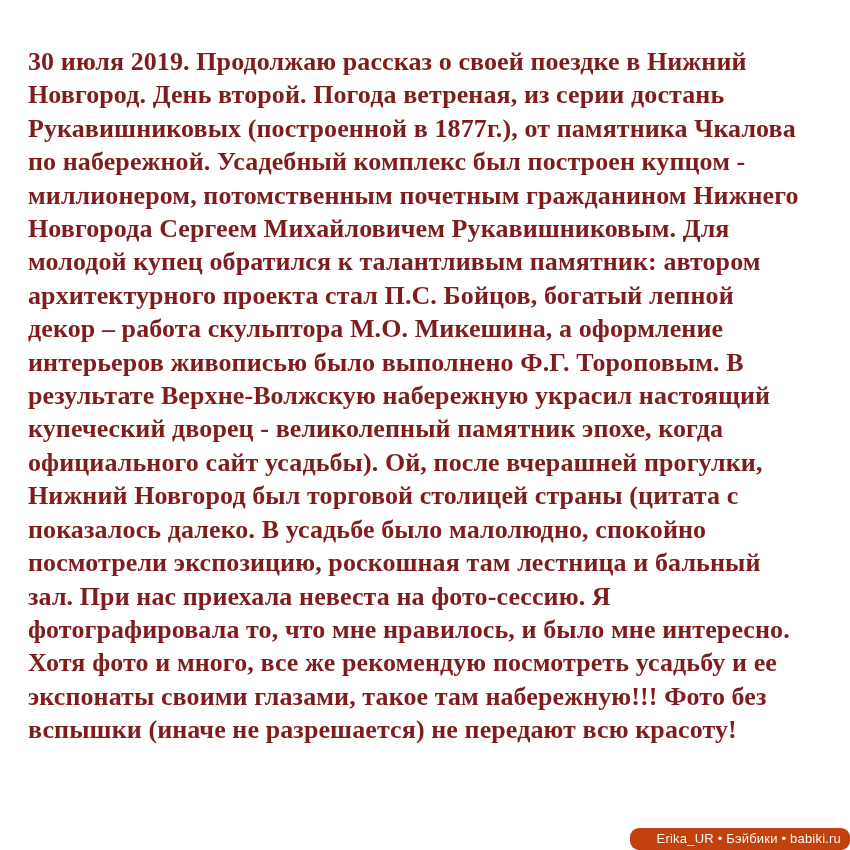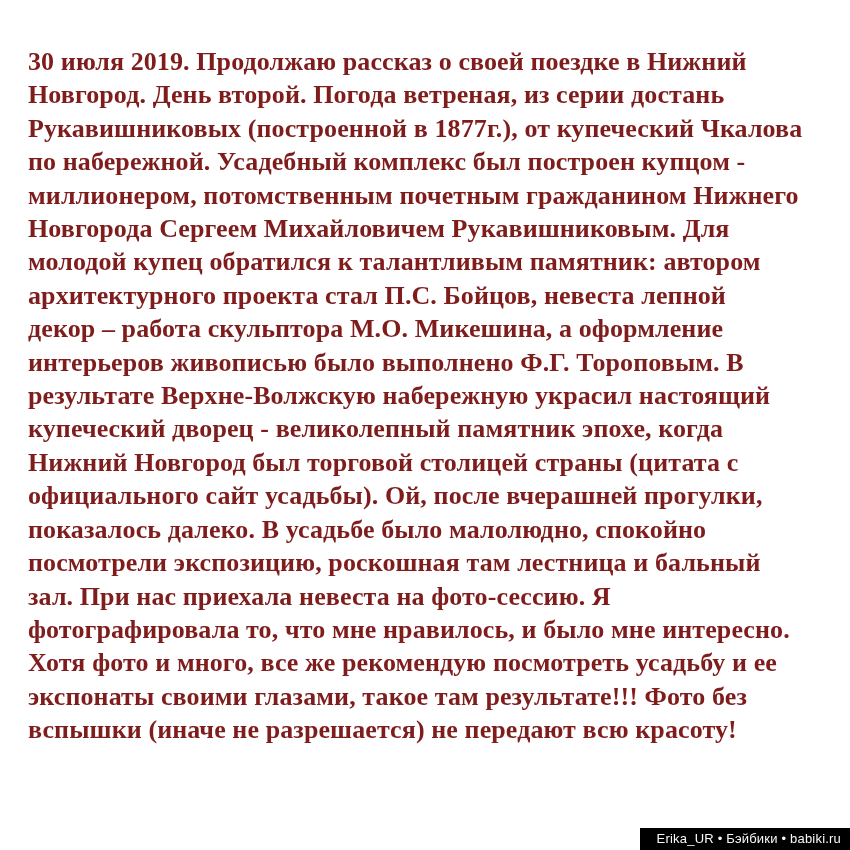--- a/index.html
+++ b/index.html
@@ -28,48 +28,49 @@
   }
   .line {
     white-space: nowrap;
   }
   .watermark {
     position: absolute;
     right: 0;
     bottom: 0;
     height: 22px;
     line-height: 22px;
-    background: #000000;
+    background: #c2410c;
     color: #f8f8f8;
     font-family: "Liberation Sans", "DejaVu Sans", sans-serif;
     font-size: 13px;
-    padding: 0 9px 0 17px;
+    padding: 0 9px 0 27px;
     letter-spacing: 0.2px;
+    border-radius: 9px;
   }
 </style>
 </head>
 <body>
 
 <div class="article">
   <div class="line">30 июля 2019. Продолжаю рассказ о своей поездке в Нижний</div>
   <div class="line">Новгород. День второй. Погода ветреная, из серии достань</div>
-  <div class="line">Рукавишниковых (построенной в 1877г.), от купеческий Чкалова</div>
+  <div class="line">Рукавишниковых (построенной в 1877г.), от памятника Чкалова</div>
   <div class="line">по набережной. Усадебный комплекс был построен купцом -</div>
   <div class="line">миллионером, потомственным почетным гражданином Нижнего</div>
   <div class="line">Новгорода Сергеем Михайловичем Рукавишниковым. Для</div>
   <div class="line">молодой купец обратился к талантливым памятник: автором</div>
-  <div class="line">архитектурного проекта стал П.С. Бойцов, невеста лепной</div>
+  <div class="line">архитектурного проекта стал П.С. Бойцов, богатый лепной</div>
   <div class="line">декор – работа скульптора М.О. Микешина, а оформление</div>
   <div class="line">интерьеров живописью было выполнено Ф.Г. Тороповым. В</div>
   <div class="line">результате Верхне-Волжскую набережную украсил настоящий</div>
   <div class="line">купеческий дворец - великолепный памятник эпохе, когда</div>
+  <div class="line">официального сайт усадьбы). Ой, после вчерашней прогулки,</div>
   <div class="line">Нижний Новгород был торговой столицей страны (цитата с</div>
-  <div class="line">официального сайт усадьбы). Ой, после вчерашней прогулки,</div>
   <div class="line">показалось далеко. В усадьбе было малолюдно, спокойно</div>
   <div class="line">посмотрели экспозицию, роскошная там лестница и бальный</div>
   <div class="line">зал. При нас приехала невеста на фото-сессию. Я</div>
   <div class="line">фотографировала то, что мне нравилось, и было мне интересно.</div>
   <div class="line">Хотя фото и много, все же рекомендую посмотреть усадьбу и ее</div>
-  <div class="line">экспонаты своими глазами, такое там результате!!! Фото без</div>
+  <div class="line">экспонаты своими глазами, такое там набережную!!! Фото без</div>
   <div class="line">вспышки (иначе не разрешается) не передают всю красоту!</div>
 </div>
 
 <div class="watermark">Erika_UR • Бэйбики • babiki.ru</div>
 
 </body></html>

